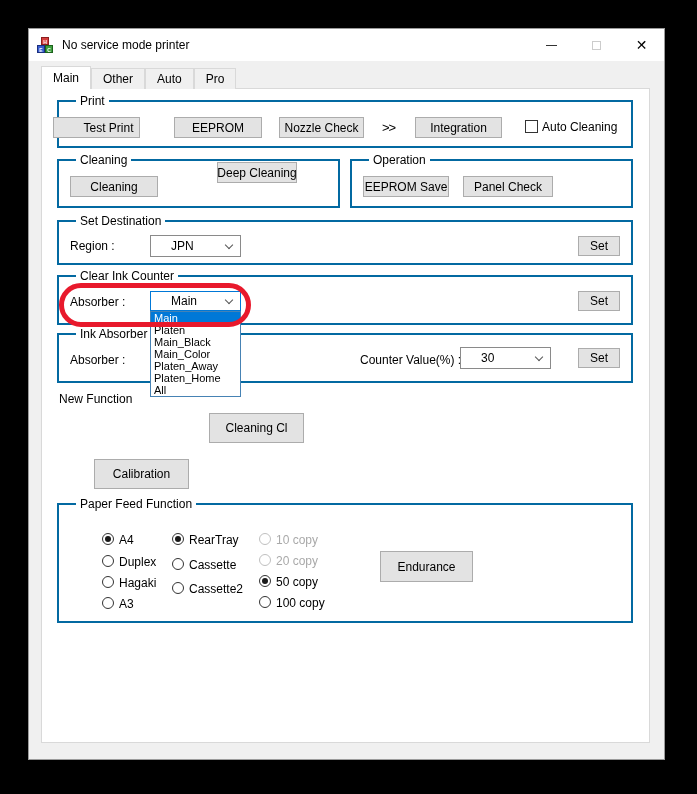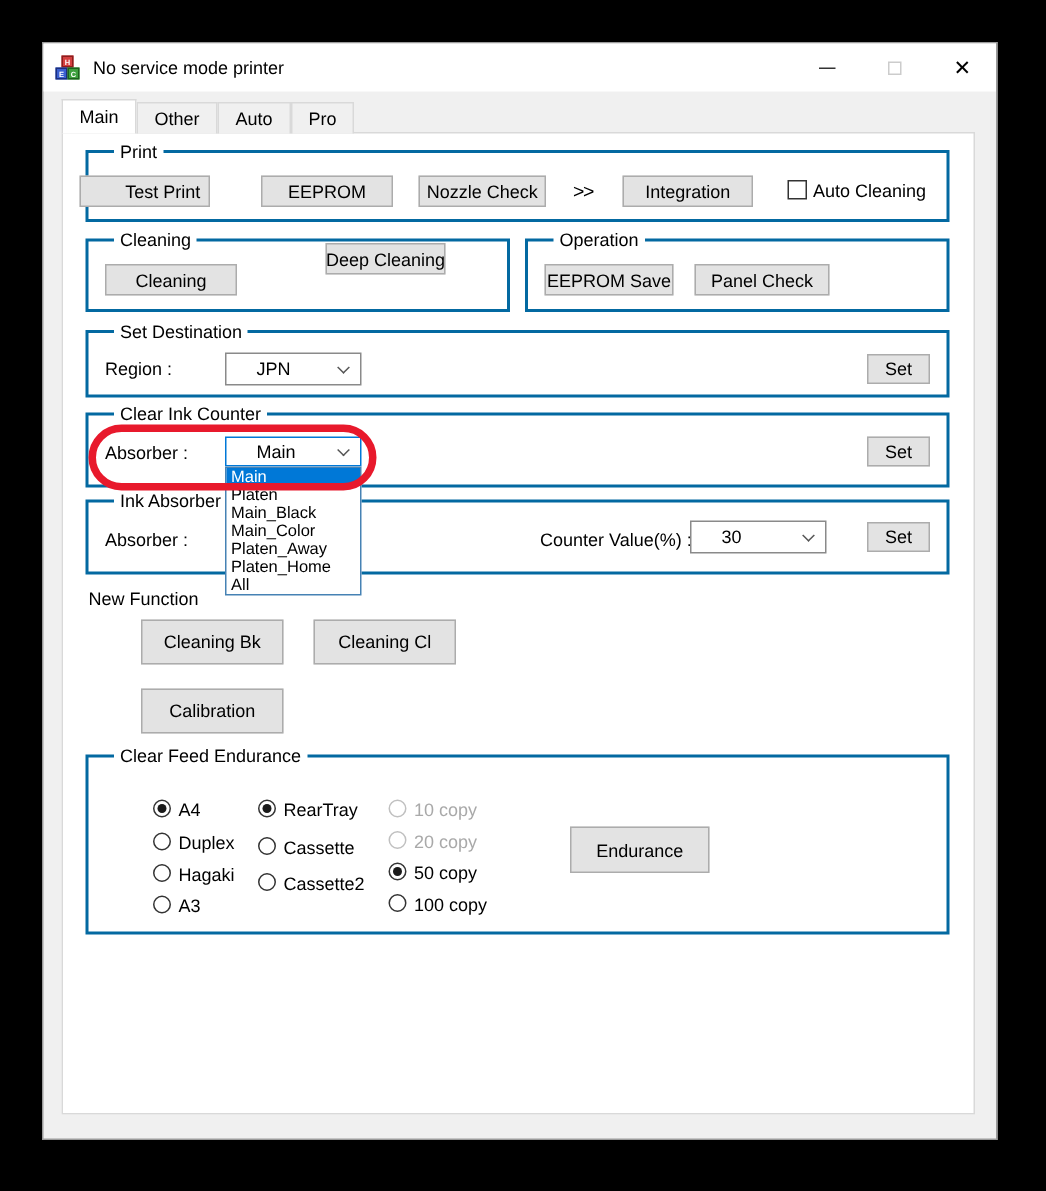--- a/index.html
+++ b/index.html
@@ -141,26 +141,25 @@
       <div class="dropitem">Main_Black</div>
       <div class="dropitem">Main_Color</div>
       <div class="dropitem">Platen_Away</div>
       <div class="dropitem">Platen_Home</div>
       <div class="dropitem">All</div>
     </div>
 
     <div class="red-oval"></div>
 
     <span class="lbl" style="left:17px; top:303px;">New Function</span>
-    <div class="btn" style="left:52px; top:324px; width:95px; height:30px;">Cleaning Bk</div>
     <div class="btn" style="left:52px; top:370px; width:95px; height:30px;">Calibration</div>
     <div class="btn" style="left:167px; top:324px; width:95px; height:30px;">Cleaning Cl</div>
 
     <div class="group" style="left:15px; top:414px; width:576px; height:120px;">
-      <span class="glabel">Clear Feed Endurance</span>
+      <span class="glabel">Paper Feed Function</span>
     </div>
 
     <span class="radio checked" style="left:60px; top:444px;"></span>
     <span class="rlbl" style="left:77px; top:444px;">A4</span>
     <span class="radio" style="left:60px; top:466px;"></span>
     <span class="rlbl" style="left:77px; top:466px;">Duplex</span>
     <span class="radio" style="left:60px; top:487px;"></span>
     <span class="rlbl" style="left:77px; top:487px;">Hagaki</span>
     <span class="radio" style="left:60px; top:508px;"></span>
     <span class="rlbl" style="left:77px; top:508px;">A3</span>

